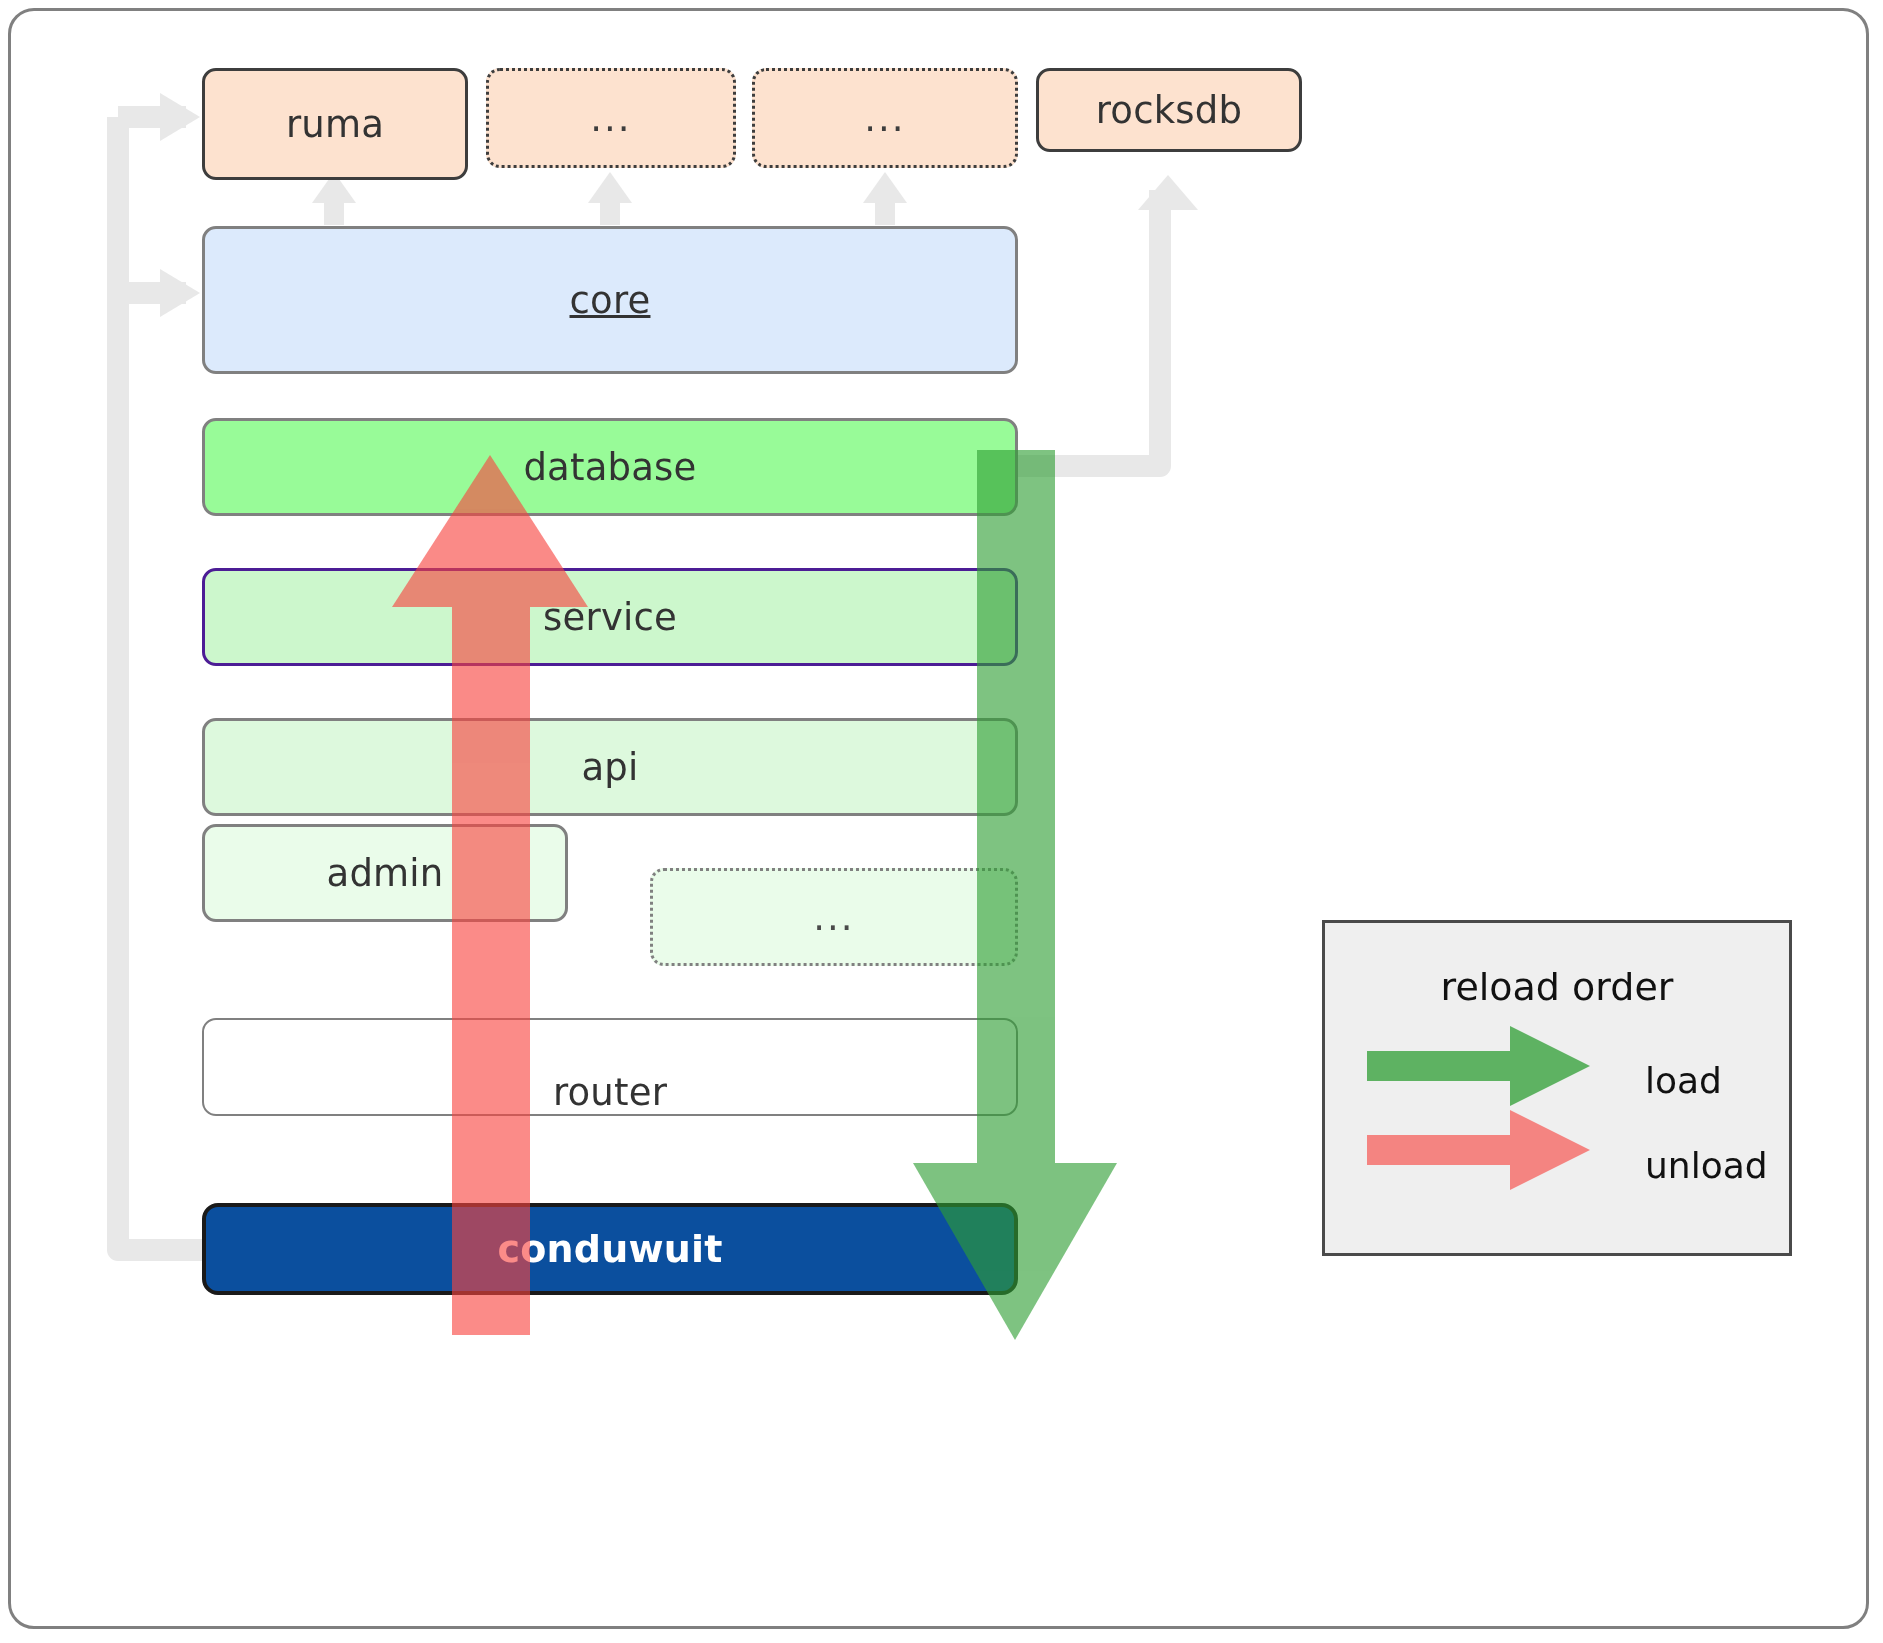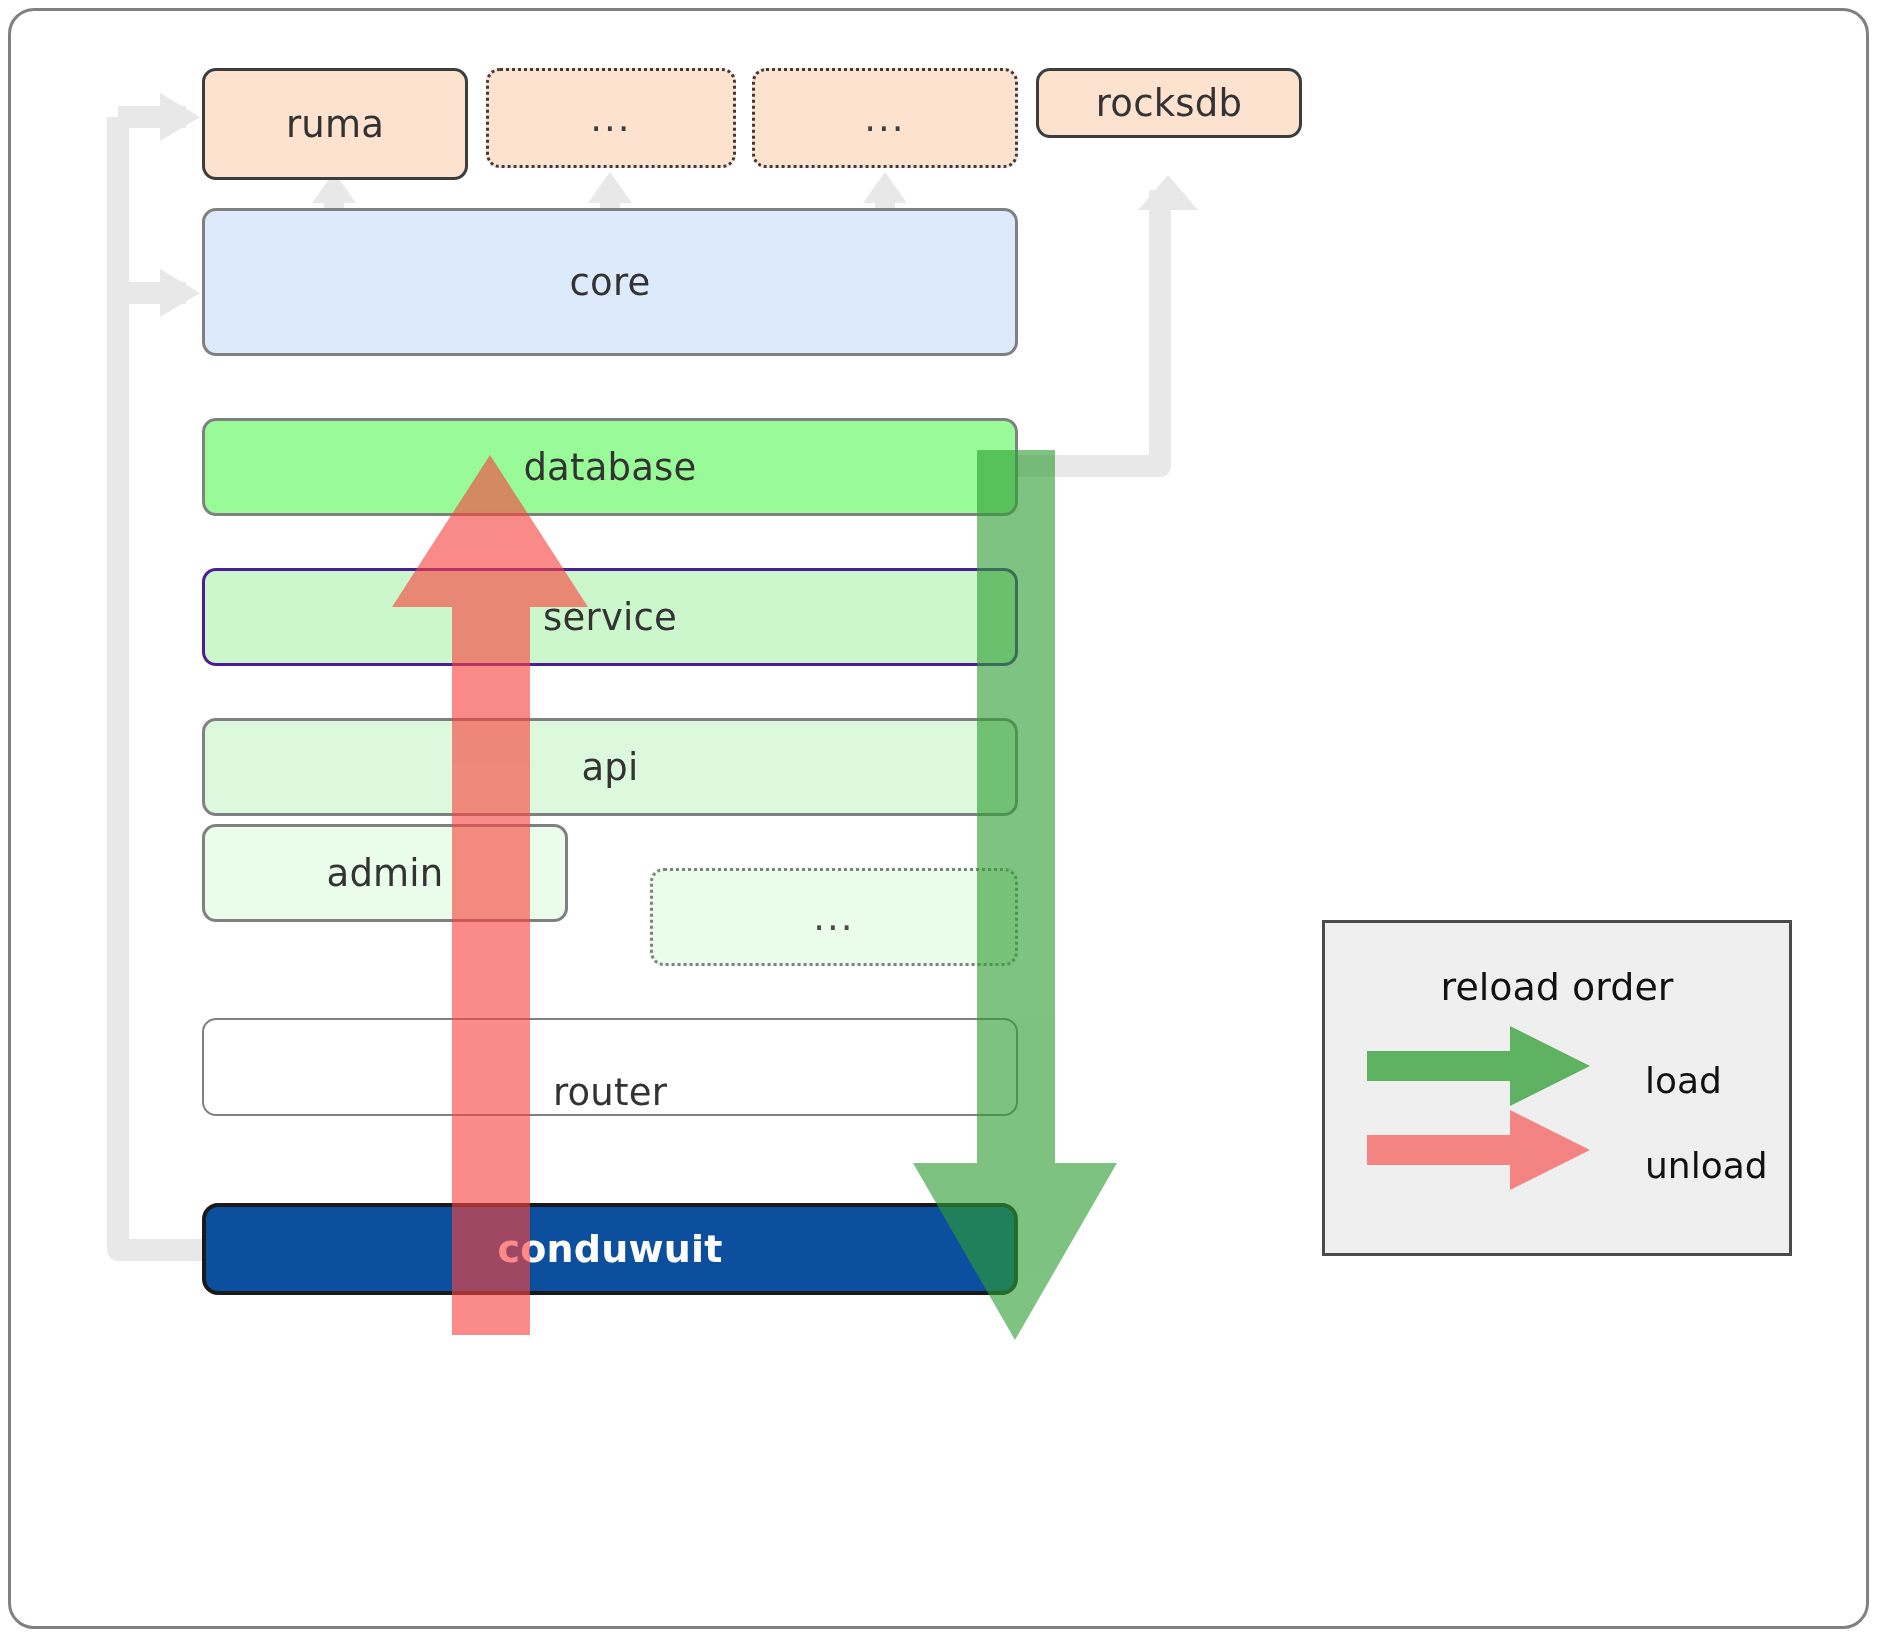--- a/index.html
+++ b/index.html
@@ -100,25 +100,25 @@
   </div>
 
   <div class="node orange dotted" style="left:486px;top:68px;width:250px;height:100px;">
     <span class="dots">...</span>
   </div>
 
   <div class="node orange dotted" style="left:752px;top:68px;width:266px;height:100px;">
     <span class="dots">...</span>
   </div>
 
-  <div class="node orange" style="left:1036px;top:68px;width:266px;height:70px;">
+  <div class="node orange" style="left:1036px;top:68px;width:266px;height:84px;">
     <span>rocksdb</span>
   </div>
 
-  <div class="node blue" style="left:202px;top:208px;width:816px;height:148px;">
+  <div class="node blue" style="left:202px;top:226px;width:816px;height:148px;text-decoration:underline;">
     <span>core</span>
   </div>
 
   <div class="node green1" style="left:202px;top:418px;width:816px;height:98px;">
     <span>database</span>
   </div>
 
   <div class="node green2" style="left:202px;top:568px;width:816px;height:98px;">
     <span>service</span>
   </div>

